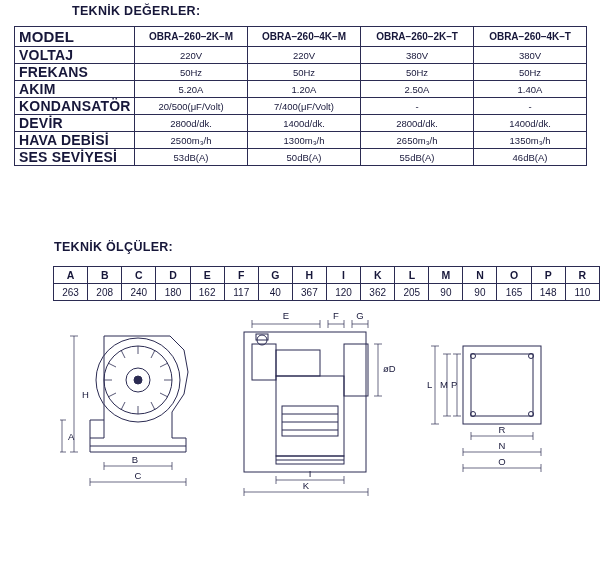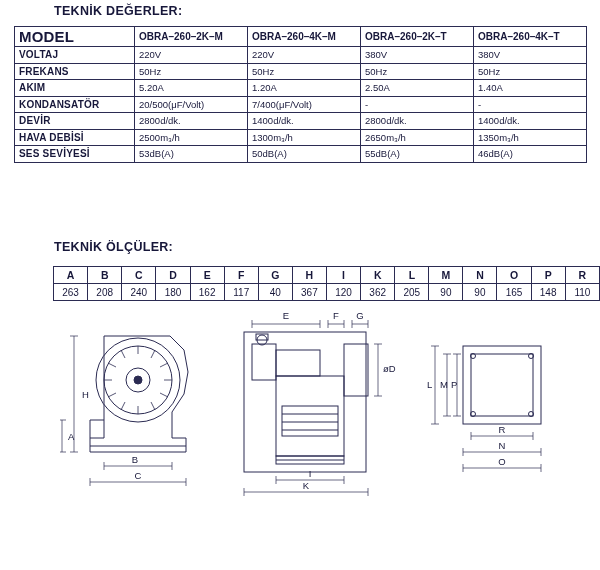--- a/index.html
+++ b/index.html
@@ -21,45 +21,45 @@
     height: 570px;
   }
   .section-title {
     font-size: 12.5px;
     font-weight: bold;
     letter-spacing: .3px;
     color: #17173a;
   }
   #tech-values-title {
     position: absolute;
-    left: 54px;
+    left: 72px;
     top: 4px;
   }
   
   #tech-values-table {
     position: absolute;
     left: 14px;
     top: 26px;
     width: 572px;
     border-collapse: collapse;
     table-layout: fixed;
     font-size: 9.5px;
   }
   #tech-values-table td {
     border: 1px solid #2b2b52;
     height: 15.5px;
     padding: 0 4px;
-    text-align: left;
+    text-align: center;
     color: #17173a;
   }
   #tech-values-table td.rowhead {
     text-align: left;
     font-weight: bold;
     letter-spacing: .2px;
-    font-size: 10px;
+    font-size: 14px;
   }
   #tech-values-table tr.header td {
     font-weight: bold;
     font-size: 10px;
     height: 19px;
   }
   #tech-values-table tr.header td.rowhead {
     font-size: 15px;
   }
   

